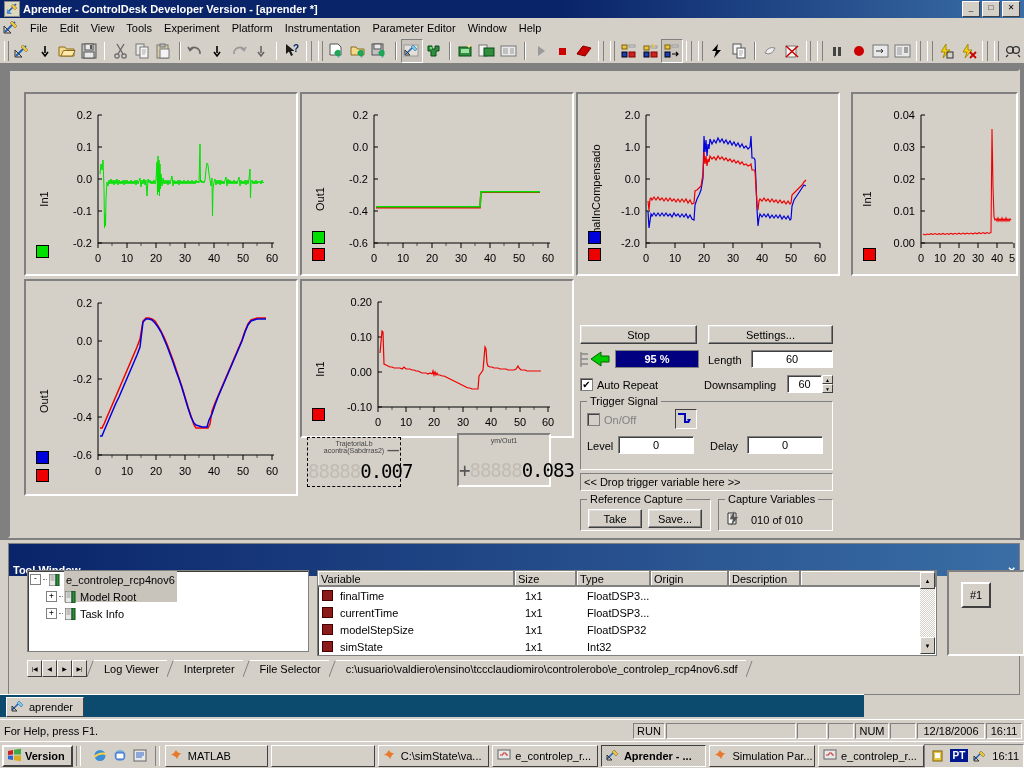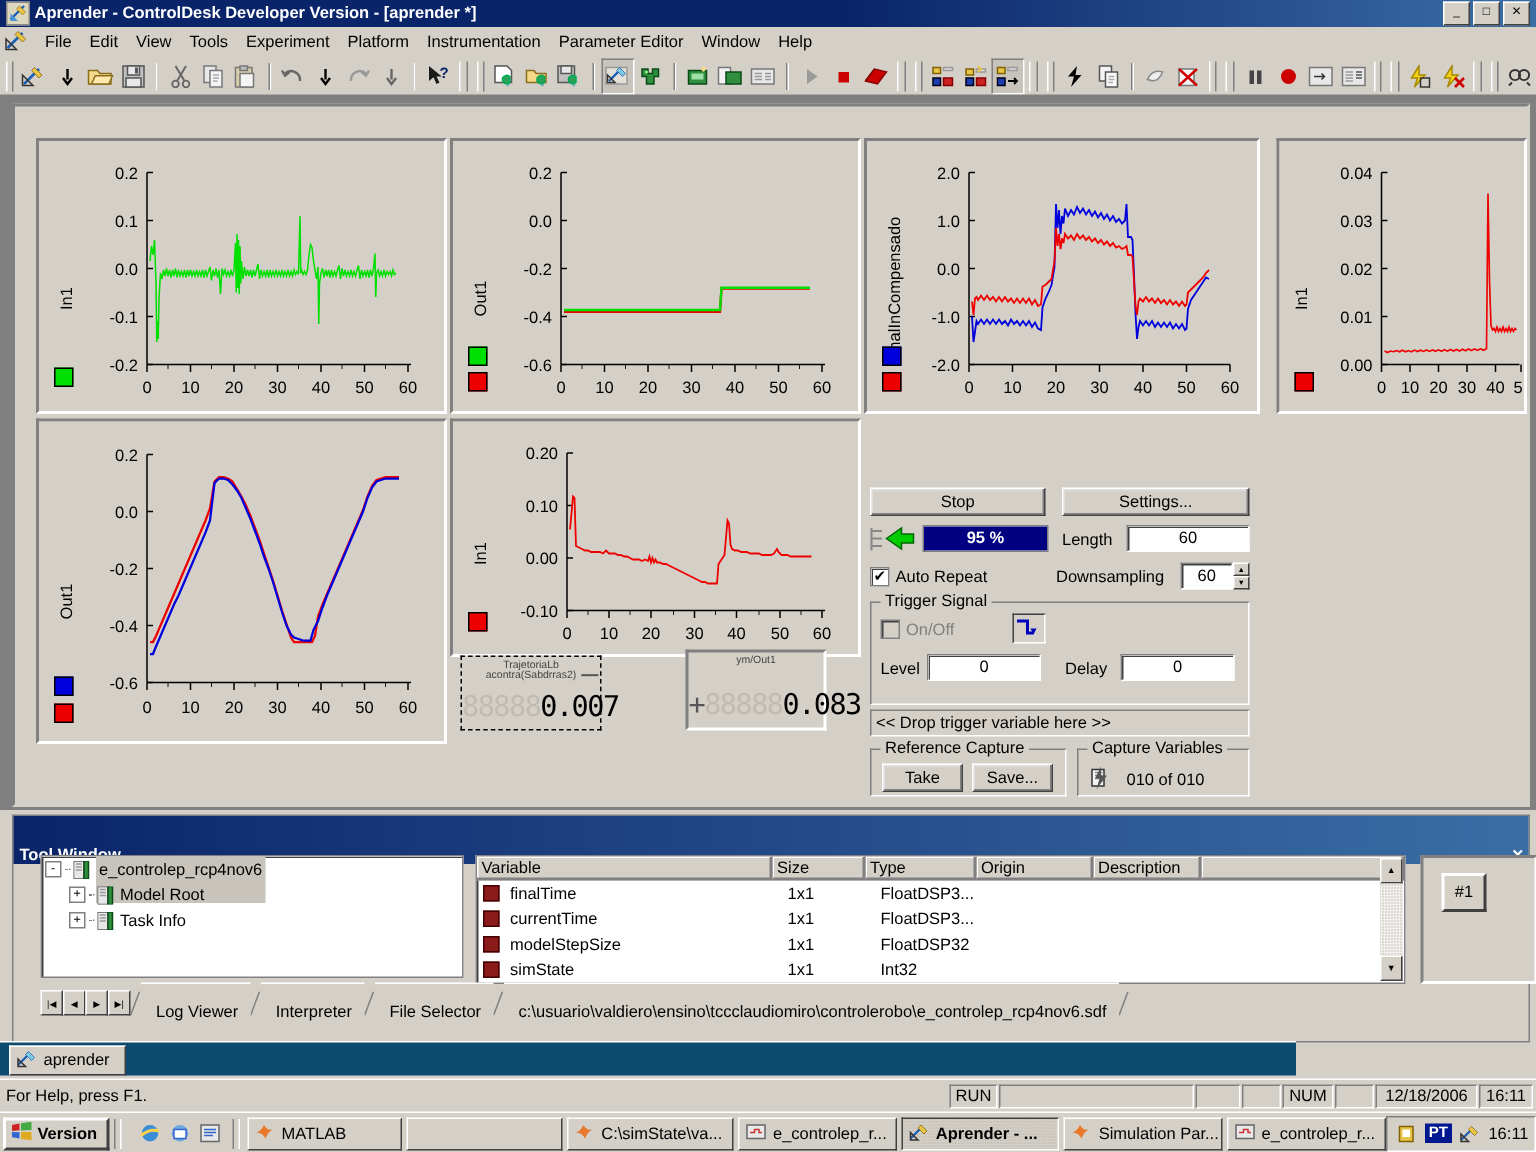--- a/index.html
+++ b/index.html
@@ -117,21 +117,21 @@
   .vstrack{flex:1;background:repeating-conic-gradient(#fff 0 25%,#d4d0c8 0 50%) 0 0/2px 2px;}
   .hashbox{position:absolute;left:938px;top:26px;width:78px;height:86px;background:#d4d0c8;
            border:2px solid #808080;border-right-color:#fff;border-bottom-color:#fff;box-sizing:border-box;}
   .hashbtn{position:absolute;left:12px;top:10px;width:30px;height:26px;background:#d4d0c8;
            border:2px solid #fff;border-right-color:#404040;border-bottom-color:#404040;
            display:flex;align-items:center;justify-content:center;font-size:11px;box-sizing:border-box;}
 
   .tabstrip{position:absolute;left:18px;top:116px;width:985px;height:17px;display:flex;align-items:center;}
   .navbtn{width:13px;height:15px;background:#d4d0c8;border:1px solid #fff;border-right-color:#404040;
           border-bottom-color:#404040;display:flex;align-items:center;justify-content:center;font-size:6px;}
-  .tab{height:16px;display:flex;align-items:center;font-size:11px;padding:11px 8px 0 10px;position:relative;
+  .tab{height:16px;display:flex;align-items:center;font-size:11px;padding:0 8px 0 10px;position:relative;
        border-top:1px solid #fff;}
   .tabsl{width:7px;height:16px;}
 
   
   .apptabbar{position:absolute;left:0;top:694px;width:864px;height:22px;background:#0c4a6e;
              border-top:1px solid #fff;}
   .apptab{position:absolute;left:6px;top:2px;height:18px;padding:0 10px 0 4px;background:#d4d0c8;
           border:1px solid #fff;border-right-color:#404040;border-bottom-color:#404040;
           display:flex;align-items:center;gap:5px;font-size:11px;}
   .statusbar{position:absolute;left:0;top:719px;width:1024px;height:21px;background:#d4d0c8;

